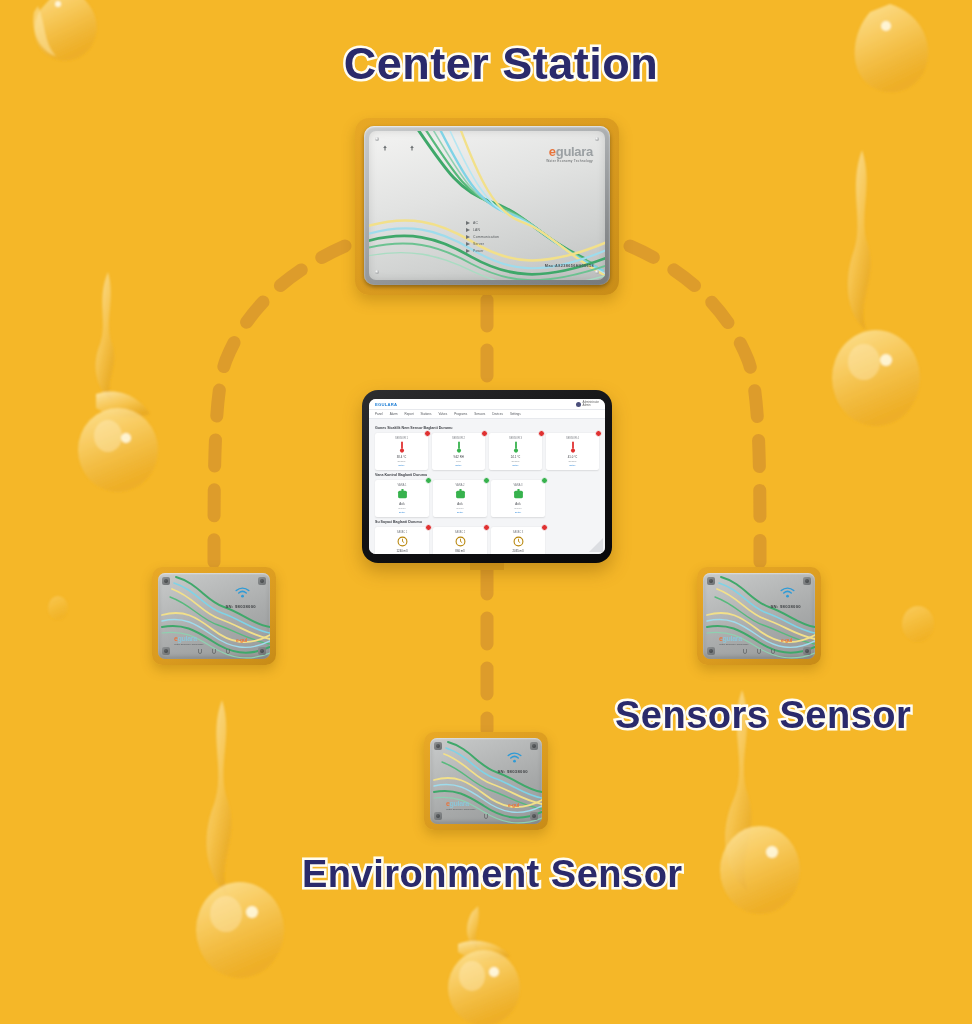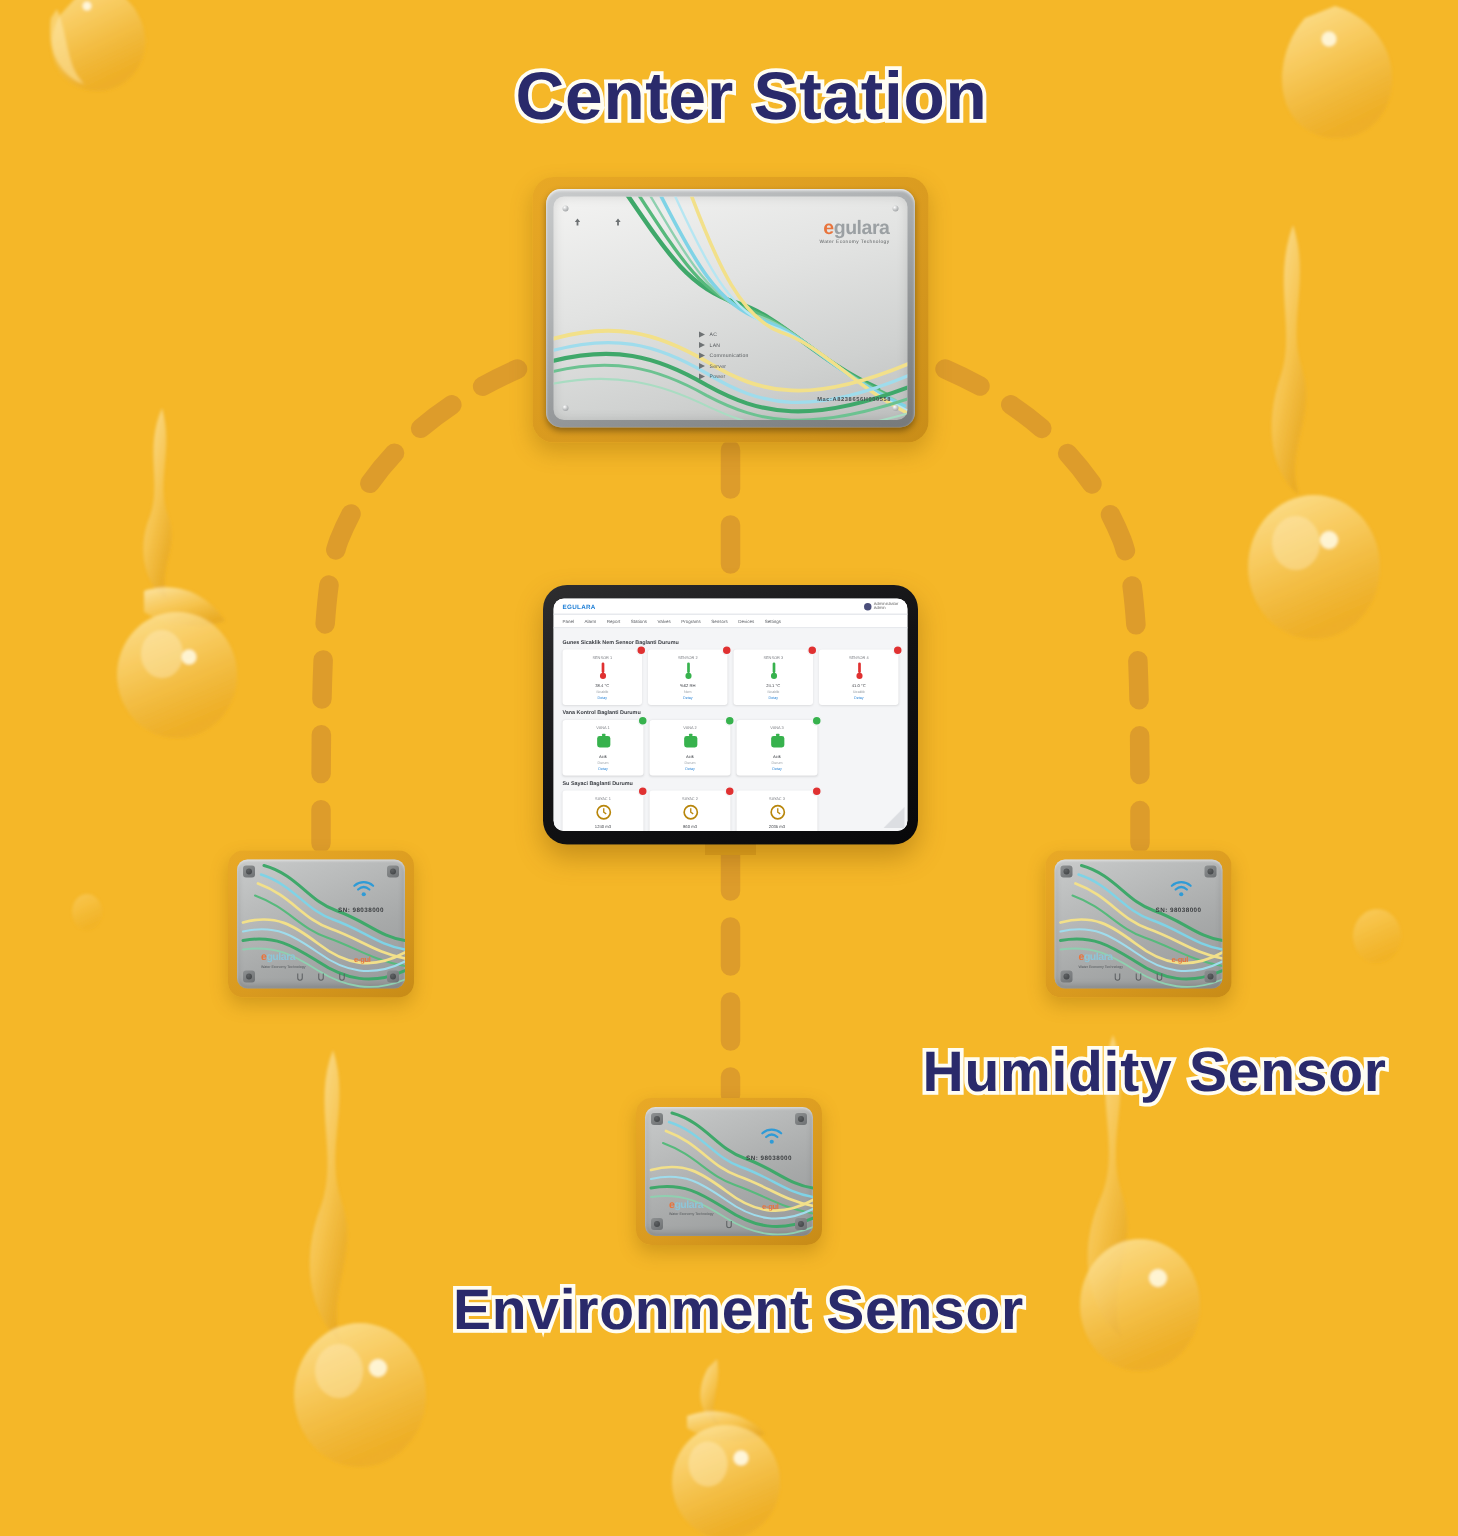--- a/index.html
+++ b/index.html
@@ -708,16 +708,16 @@
 
       <div class="dv-ports">
         <svg class="dv-port" viewBox="0 0 10 12">
             <path d="M2 2 V8 a3 3 0 0 0 6 0 V2" stroke="#5D6062" stroke-width="1.4" fill="none"></path>
           </svg>
       </div>
     </div>
   </div>
 
   <div class="label" id="title-center-station">Center Station</div>
-  <div class="label" id="title-humidity">Humidity Sensor</div>
+  <div class="label" id="title-humidity">Sensors Sensor</div>
   <div class="label" id="title-environment">Environment Sensor</div>
 
 </div>
 
 </body></html>

